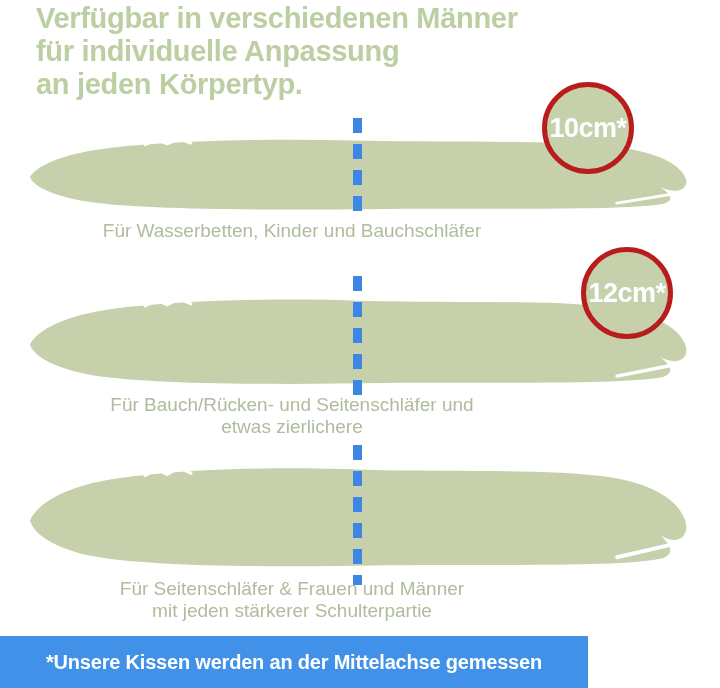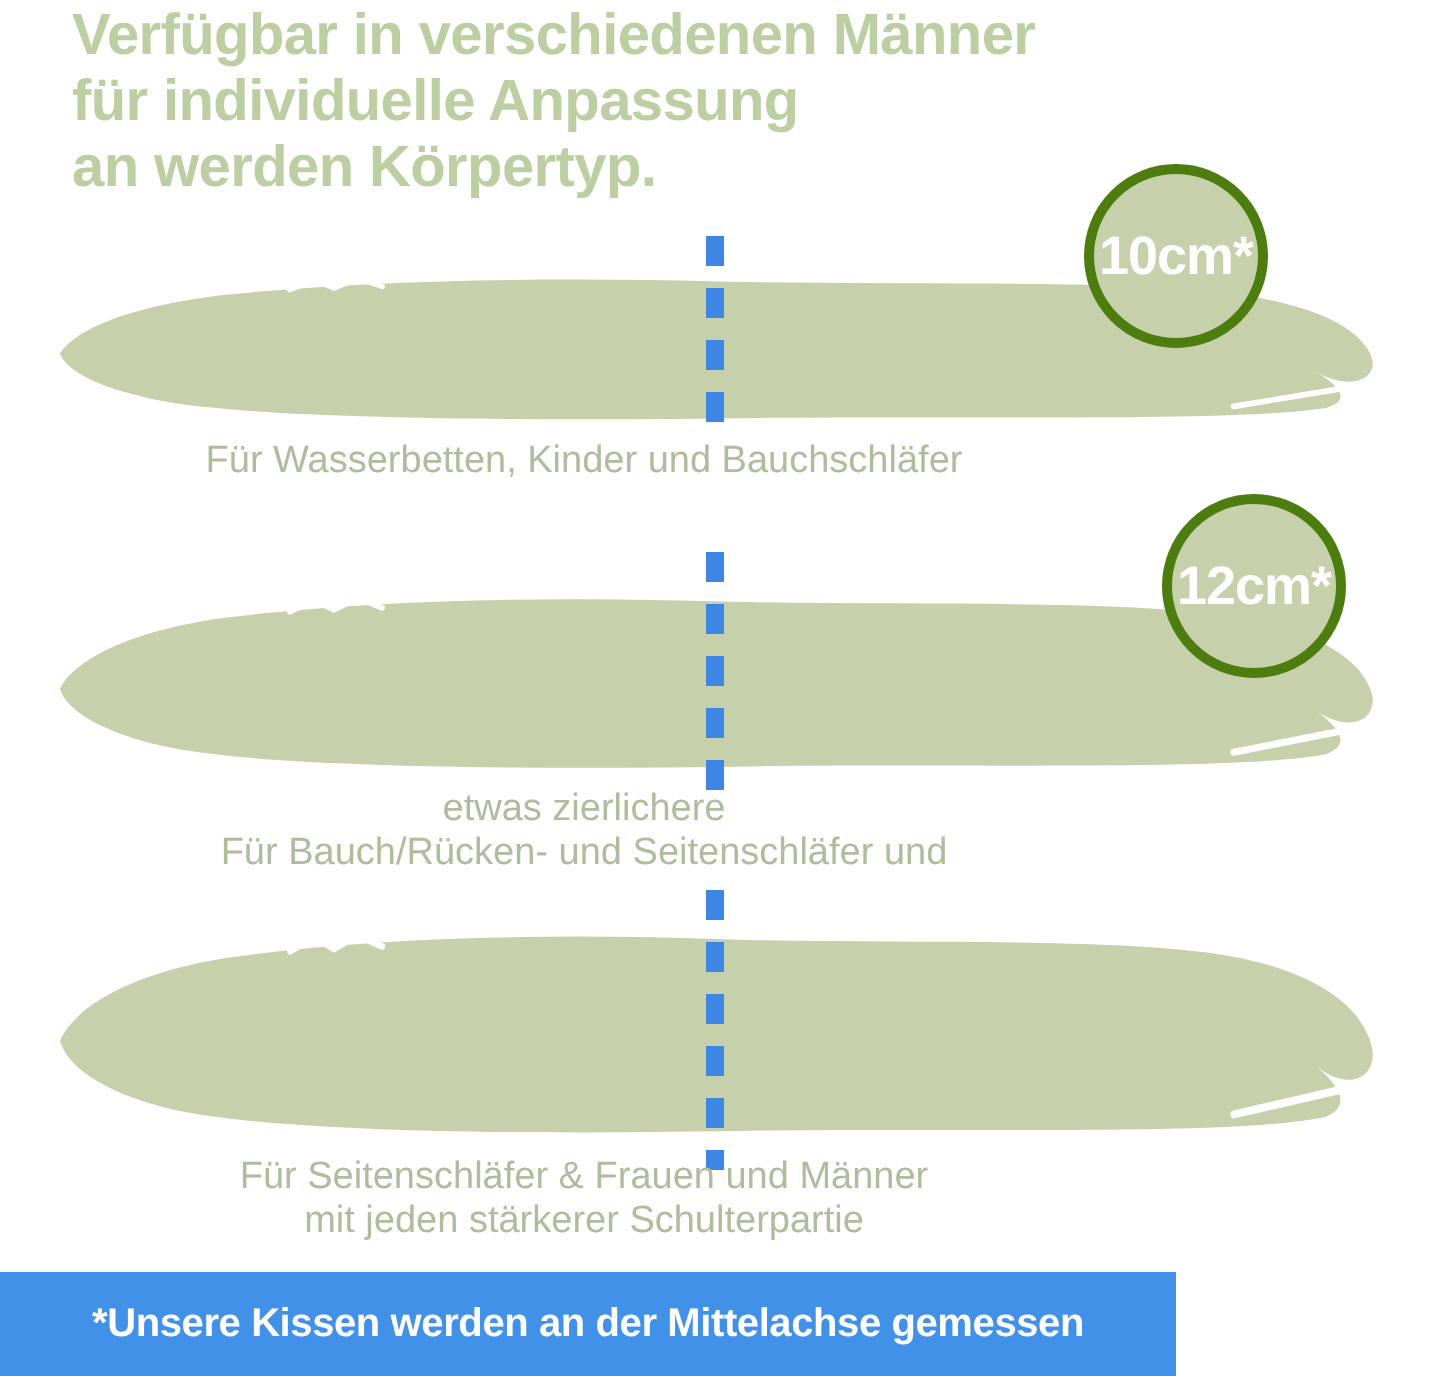--- a/index.html
+++ b/index.html
@@ -30,21 +30,21 @@
     position:absolute;left:353px;width:9px;
     background-image:repeating-linear-gradient(to bottom,
       var(--dash-blue) 0px, var(--dash-blue) 15px,
       transparent 15px, transparent 26px);
   }
   .d1{top:118px;height:100px;}
   .d2{top:276px;height:122px;}
   .d3{top:445px;height:140px;}
   .badge{
     position:absolute;width:92px;height:92px;box-sizing:border-box;
-    border-radius:50%;background:var(--sage);border:5px solid #4d7c0f;
+    border-radius:50%;background:var(--sage);border:5px solid #b91c1c;
     display:flex;align-items:center;justify-content:center;
     color:#fff;font-size:27px;font-weight:bold;letter-spacing:-0.5px;
   }
   .b1{left:542px;top:82px;}
   .b2{left:539px;top:247px;margin-left:42px;}
   .b3{left:540px;top:420px;}
   .caption{
     position:absolute;left:0;width:584px;text-align:center;
     color:var(--caption-text);font-size:19px;line-height:22px;
   }
@@ -84,21 +84,21 @@
       <line x1="592" y1="88" x2="652" y2="76" stroke="#ffffff" stroke-width="3.5" stroke-linecap="round"></line>
     </g>
   </defs>
 </svg>
 
 <div class="stage">
 
   <div class="header">
     <span>Verfügbar in verschiedenen Männer</span>
     <span>für individuelle Anpassung</span>
-    <span>an werden Körpertyp.</span>
+    <span>an jeden Körpertyp.</span>
   </div>
 
   <svg class="pillow-svg p1" viewBox="0 0 665 100" preserveAspectRatio="none">
     <use href="#pillow-shape"></use>
   </svg>
   <div class="dash d1"></div>
   <div class="badge b1">
     <span>10cm*</span>
   </div>
   <div class="caption c1">
@@ -106,22 +106,22 @@
   </div>
 
   <svg class="pillow-svg p2" viewBox="0 0 665 100" preserveAspectRatio="none">
     <use href="#pillow-shape"></use>
   </svg>
   <div class="dash d2"></div>
   <div class="badge b2">
     <span>12cm*</span>
   </div>
   <div class="caption c2">
+    <span>Für Bauch/Rücken- und Seitenschläfer und</span>
     <span>etwas zierlichere</span>
-    <span>Für Bauch/Rücken- und Seitenschläfer und</span>
   </div>
 
   <svg class="pillow-svg p3" viewBox="0 0 665 100" preserveAspectRatio="none">
     <use href="#pillow-shape"></use>
   </svg>
   <div class="dash d3"></div>
   <div class="caption c3">
     <span>Für Seitenschläfer &amp; Frauen und Männer</span>
     <span>mit jeden stärkerer Schulterpartie</span>
   </div>

